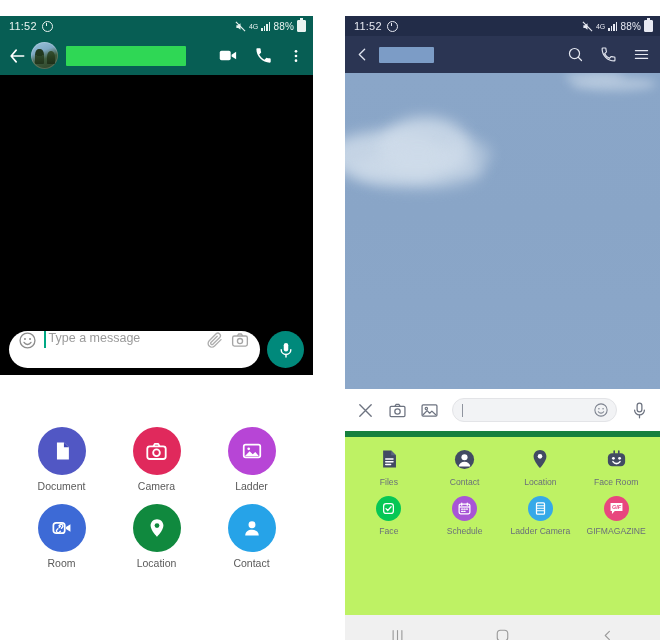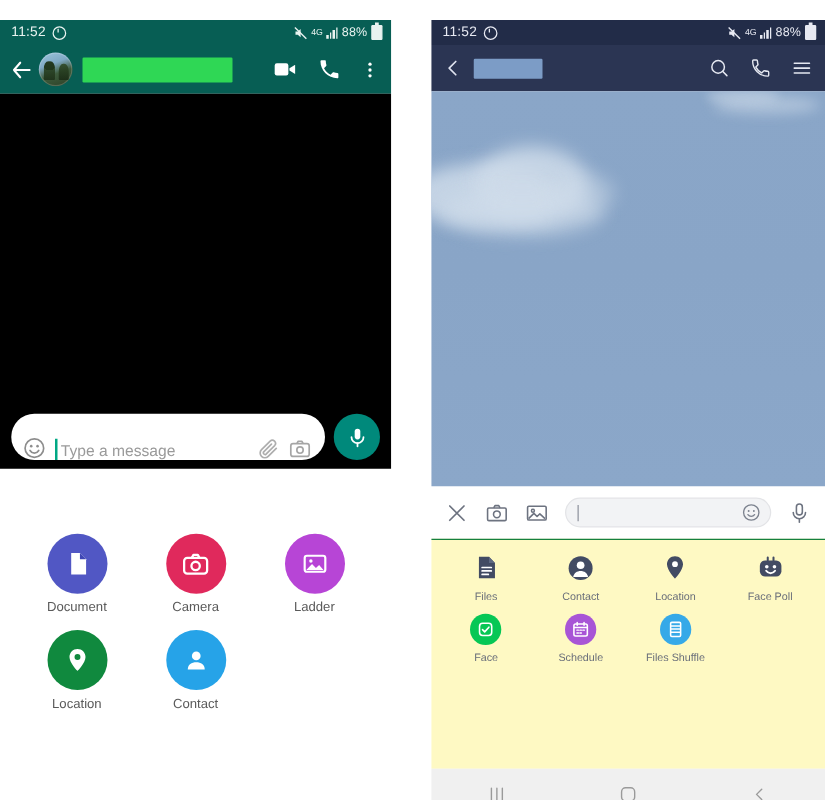--- a/index.html
+++ b/index.html
@@ -40,21 +40,21 @@
   .wa-avatar::before{content:"";position:absolute;left:4px;top:7px;width:9px;height:15px;
              background:radial-gradient(circle at 50% 10%,#1e3318 0 40%,transparent 41%),
                         linear-gradient(#35512c,#20341c);border-radius:40% 40% 10% 10%;opacity:.95;}
   .wa-avatar::after{content:"";position:absolute;right:3px;top:9px;width:8px;height:13px;
              background:linear-gradient(#2f4a27,#1b2c16);border-radius:45% 45% 8% 8%;opacity:.9;}
   .wa-title-redact{height:20px;background:#2fd755;border-radius:1px;margin-left:8px;width:120px;flex:0 0 auto;}
   .wa-actions{margin-left:auto;display:flex;align-items:center;gap:15px;color:#ffffff;}
   .wa-body{height:249px;background:#000000;}
 
   .wa-inputrow{height:51px;background:#000000;display:flex;align-items:center;padding:0 9px;box-sizing:border-box;gap:7px;}
-  .wa-inputpill{flex:1;height:37px;background:#ffffff;border-radius:19px;display:flex;align-items:flex-end;
+  .wa-inputpill{flex:1;height:37px;background:#ffffff;border-radius:19px;display:flex;align-items:flex-start;
                 padding:0 11px 0 9px;box-sizing:border-box;gap:7px;}
   .wa-emoji{width:19px;height:19px;flex:0 0 auto;}
   .wa-caret{width:1.6px;height:17px;background:#00a884;flex:0 0 auto;margin-right:-4px;}
   .wa-placeholder{flex:1;color:#9a9a9a;font-size:12.5px;}
   .wa-clip{width:18px;height:18px;flex:0 0 auto;opacity:.55;}
   .wa-cam{width:18px;height:18px;flex:0 0 auto;opacity:.6;}
   .wa-mic{width:37px;height:37px;border-radius:50%;background:#00897b;flex:0 0 auto;
           display:flex;align-items:center;justify-content:center;}
 
   .wa-sheet{background:#ffffff;height:calc(640px - 20px - 39px - 249px - 51px - 41px);
@@ -88,22 +88,22 @@
 
   .ln-inputrow{height:42px;background:#ffffff;display:flex;align-items:center;
                padding:0 11px;box-sizing:border-box;gap:13px;}
   .ln-ic{width:19px;height:19px;color:#6d7380;flex:0 0 auto;}
   .ln-pill{flex:1;height:24px;border-radius:13px;background:#f2f3f5;border:1px solid #e3e4e7;
            display:flex;align-items:center;padding:0 7px 0 9px;box-sizing:border-box;gap:6px;}
   .ln-caret{width:1.4px;height:13px;background:#8f949e;flex:0 0 auto;}
   .ln-pill-space{flex:1;}
   .ln-smile{width:16px;height:16px;color:#7c828e;flex:0 0 auto;}
 
-  .ln-sheet{background:#fef9c3;height:calc(640px - 20px - 37px - 316px - 42px - 41px);
-            padding-top:9px;box-sizing:border-box;border-top:1px solid #15803d;}
+  .ln-sheet{background:#bef264;height:calc(640px - 20px - 37px - 316px - 42px - 41px);
+            padding-top:9px;box-sizing:border-box;border-top:6px solid #15803d;}
   .ln-grid{display:grid;grid-template-columns:repeat(4,1fr);row-gap:9px;padding:0 6px;}
   .ln-cell{display:flex;flex-direction:column;align-items:center;gap:5px;}
   .ln-glyph{width:26px;height:26px;display:flex;align-items:center;justify-content:center;}
   .ln-round{width:25px;height:25px;border-radius:50%;display:flex;align-items:center;justify-content:center;}
   .ln-lbl{font-size:8.6px;color:#6a6f7a;white-space:nowrap;}
 </style>
 </head>
 <body>
 
 <div class="stage">
@@ -213,20 +213,30 @@
             <svg width="22" height="22" viewBox="0 0 24 24">
               <rect x="3" y="5" width="18" height="14" rx="2" fill="none" stroke="#ffffff" stroke-width="1.9"></rect>
               <circle cx="8.4" cy="9.6" r="1.5" fill="#ffffff"></circle>
               <path d="M4.4 17.4l5-5.2 3.4 3.4 2.8-2.6 3.8 4.4z" fill="#ffffff"></path>
             </svg>
           </div>
           <span class="wa-lbl">Ladder</span>
         </div>
 
 
+        <div class="wa-cell">
+          <div class="wa-ic" style="background:#3d6ad6">
+            <svg width="22" height="22" viewBox="0 0 24 24">
+              <rect x="2.6" y="6.4" width="12.4" height="11.2" rx="3" fill="none" stroke="#ffffff" stroke-width="1.9"></rect>
+              <path d="M10.2 10.1l-1.3 1.3M7.5 12.8l-1 1a1.9 1.9 0 002.7 2.7l1-1M11.4 12.3l1-1a1.9 1.9 0 00-2.7-2.7l-1 1" fill="none" stroke="#ffffff" stroke-width="1.5" stroke-linecap="round"></path>
+              <path d="M16.4 10.8l4.8-3v8.4l-4.8-3z" fill="#ffffff"></path>
+            </svg>
+          </div>
+          <span class="wa-lbl">Room</span>
+        </div>
 
         <div class="wa-cell">
           <div class="wa-ic" style="background:#10893e">
             <svg width="22" height="22" viewBox="0 0 24 24">
               <path d="M12 2.4c-3.9 0-7 3.1-7 7 0 5.2 7 12.2 7 12.2s7-7 7-12.2c0-3.9-3.1-7-7-7z" fill="#ffffff"></path>
               <circle cx="12" cy="9.3" r="2.6" fill="#10893e"></circle>
             </svg>
           </div>
           <span class="wa-lbl">Location</span>
         </div>
@@ -385,21 +395,21 @@
         <div class="ln-cell">
           <span class="ln-glyph">
             <svg width="23" height="23" viewBox="0 0 24 24">
               <path d="M9.6 3.2v2.4M14.4 3.2v2.4" stroke="#424b63" stroke-width="1.7" stroke-linecap="round"></path>
               <rect x="3" y="5.6" width="18" height="13.4" rx="4.4" fill="#424b63"></rect>
               <circle cx="8.8" cy="10.8" r="1.5" fill="#ffffff"></circle>
                 <circle cx="15.2" cy="10.8" r="1.5" fill="#ffffff"></circle>
               <path d="M8.3 14.2c1 1.4 2.3 2.1 3.7 2.1s2.7-.7 3.7-2.1" fill="none" stroke="#ffffff" stroke-width="1.6" stroke-linecap="round"></path>
             </svg>
           </span>
-          <span class="ln-lbl">Face Poll</span>
+          <span class="ln-lbl">Face Room</span>
         </div>
 
         <div class="ln-cell">
           <span class="ln-round" style="background:#06c755">
             <svg width="15" height="15" viewBox="0 0 24 24">
               <rect x="4.2" y="4.2" width="15.6" height="15.6" rx="4" fill="none" stroke="#ffffff" stroke-width="2"></rect>
               <path d="M8 12.3l2.8 2.9 5.4-6" fill="none" stroke="#ffffff" stroke-width="2" stroke-linecap="round" stroke-linejoin="round"></path>
             </svg>
           </span>
           <span class="ln-lbl">Face</span>
@@ -417,23 +427,32 @@
           <span class="ln-lbl">Schedule</span>
         </div>
 
         <div class="ln-cell">
           <span class="ln-round" style="background:#36a9e8">
             <svg width="15" height="15" viewBox="0 0 24 24">
               <rect x="5.6" y="3" width="12.8" height="18" rx="1.6" fill="none" stroke="#ffffff" stroke-width="2"></rect>
               <path d="M5.6 7.6h12.8M5.6 11.6h12.8M5.6 15.6h12.8" stroke="#ffffff" stroke-width="1.9"></path>
             </svg>
           </span>
-          <span class="ln-lbl">Files Shuffle</span>
-        </div>
-
+          <span class="ln-lbl">Ladder Camera</span>
+        </div>
+
+        <div class="ln-cell">
+          <span class="ln-round" style="background:#e8477e">
+            <svg width="17" height="17" viewBox="0 0 24 24">
+              <path d="M3.6 4.2h16.8v11.4H9.6l-4 4v-4H3.6z" fill="#ffffff"></path>
+              <text x="12" y="12.4" font-size="7.6" font-style="italic" font-family="Liberation Sans, sans-serif" font-weight="bold" fill="#e8477e" text-anchor="middle">GIF</text>
+            </svg>
+          </span>
+          <span class="ln-lbl">GIFMAGAZINE</span>
+        </div>
 
       </div>
     </div>
 
     <div class="navbar nav-right">
       <div class="nav-ic">
         <svg width="15" height="15" viewBox="0 0 24 24">
             <path d="M5 4v16M12 4v16M19 4v16" stroke="#9a9a9a" stroke-width="1.8" stroke-linecap="round"></path>
           </svg>
       </div>

